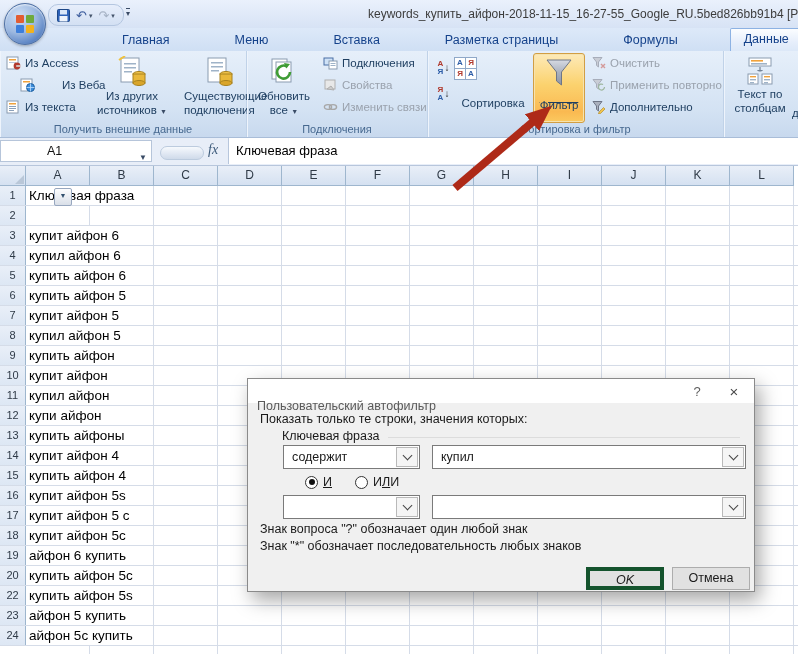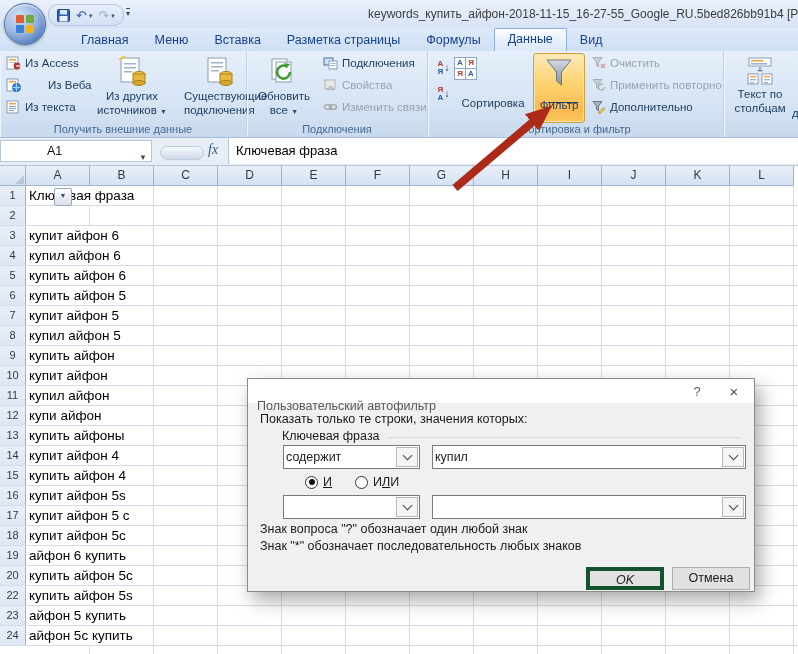--- a/index.html
+++ b/index.html
@@ -16,21 +16,21 @@
   .ologo i{display:block;border-radius:1px;}
   .qat{position:absolute;left:48px;top:4px;height:20px;display:flex;align-items:center;gap:6px;
     background:linear-gradient(#e7eefb,#d3e0f3);border:1px solid #b4c6e0;border-radius:10px;padding:0 8px;}
   .qbtn{display:flex;align-items:center;font-size:13px;line-height:1;color:#3f5f9e;cursor:default;}
   .qbtn .dd{font-size:7px;color:#44546b;margin-left:2px;}
   .qdisabled{color:#a6b2c4;}
   .qatmenu{position:absolute;left:126px;top:8px;font-size:8px;color:#3a4c66;border-top:1px solid #3a4c66;line-height:1;padding-top:1px;}
   .wtitle{position:absolute;left:368px;top:7px;font-size:12px;color:#3c3c3c;white-space:nowrap;}
   
   .tabrow{position:absolute;left:0;top:28px;width:798px;height:23px;
-    background:linear-gradient(#dde9f9,#cfdff4);display:flex;align-items:flex-end;padding-left:68px;box-sizing:border-box;}
+    background:linear-gradient(#dde9f9,#cfdff4);display:flex;align-items:flex-end;padding-left:109px;box-sizing:border-box;gap:39px;}
   .tab{font-size:12.5px;color:#15428b;padding:3px 13px 4px;white-space:nowrap;}
   .tab.active{background:linear-gradient(#fbfdff,#e6eefb 60%,#dce8f8);
     border:1px solid #8db2e3;border-bottom:none;border-radius:2px 2px 0 0;padding-bottom:5px;}
   
   .ribbon{position:absolute;left:0;top:51px;width:798px;height:86px;
     background:linear-gradient(#e6effa,#d3e2f3 70%,#c8d9ee);border-bottom:1px solid #a9bdd8;}
   .rgroup{position:absolute;top:0;height:86px;border-right:1px solid #c0d2e8;box-shadow:1px 0 0 #eef4fc inset;}
   .glabel{position:absolute;bottom:2px;left:0;width:100%;text-align:center;
     font-size:11px;color:#46688f;white-space:nowrap;overflow:hidden;}
   .bigbtn{position:absolute;top:2px;height:70px;text-align:center;font-size:11.5px;line-height:1.2;
@@ -87,21 +87,21 @@
     background:#f0f0f0;border:1px solid #8a8a8a;box-sizing:border-box;
     box-shadow:5px 8px 18px rgba(0,0,0,.35);font-size:12.5px;color:#1a1a1a;}
   .dtitle{height:24px;background:#fff;display:flex;align-items:center;}
   .dtitletext{margin-left:9px;color:#5a5a5a;flex:1;margin-top:29px;}
   .dhelp{width:34px;text-align:center;color:#5f5f5f;font-size:13px;}
   .dclose{width:40px;text-align:center;color:#4a4a4a;font-size:15px;}
   .dprompt{position:absolute;left:12px;top:33px;}
   .dfield{position:absolute;left:34px;top:50px;right:14px;display:flex;align-items:center;}
   .dfield .line{flex:1;height:1px;background:#dcdcdc;margin-left:8px;margin-top:2px;}
   .combo{position:absolute;height:24px;background:#fff;border:1px solid #7a7a7a;box-sizing:border-box;
-    line-height:22px;padding-left:2px;}
+    line-height:22px;padding-left:8px;}
   .chev{position:absolute;right:1px;top:1px;bottom:1px;width:20px;background:#f5f5f5;
     border:1px solid #b9b9b9;display:flex;align-items:center;justify-content:center;}
   .chev::after{content:"";width:6px;height:6px;border-right:1px solid #444;border-bottom:1px solid #444;
     transform:rotate(45deg);margin-top:-3px;}
   .radio{position:absolute;display:flex;align-items:center;gap:5px;}
   .rdot{width:13px;height:13px;border:1px solid #333;border-radius:50%;background:#fff;
     display:flex;align-items:center;justify-content:center;box-sizing:border-box;}
   .rdot.sel::after{content:"";width:6px;height:6px;border-radius:50%;background:#111;}
   .hint1{position:absolute;left:12px;top:143px;}
   .hint2{position:absolute;left:12px;top:160px;}
@@ -162,21 +162,21 @@
       <div class="smallitem" style="left:6px;top:5px;">
         <svg class="sicon" viewBox="0 0 15 14">
           <rect x="1" y="1" width="11" height="12" fill="#fff" stroke="#8a9bb0"></rect>
           <rect x="3" y="3" width="7" height="1.5" fill="#f0a23c"></rect>
             <rect x="3" y="6" width="7" height="1" fill="#b9c7da"></rect>
           <circle cx="11" cy="10" r="3.4" fill="#b23a2e"></circle>
             <rect x="10.2" y="9.2" width="4.5" height="1.6" fill="#d9d9d9"></rect>
         </svg>
         <span>Из Access</span>
       </div>
-      <div class="smallitem" style="left:6px;top:27px;gap:27px;">
+      <div class="smallitem" style="left:20px;top:27px;gap:27px;">
         <svg class="sicon" viewBox="0 0 15 14">
           <rect x="1" y="1" width="11" height="12" fill="#fff" stroke="#8a9bb0"></rect>
           <rect x="3" y="3" width="7" height="1.5" fill="#f0a23c"></rect>
           <circle cx="10.5" cy="9.5" r="4" fill="#3f8edb" stroke="#1d5fa0"></circle>
           <path d="M6.5 9.5 h8 M10.5 5.5 v8" stroke="#bfe0ff" stroke-width="0.8" fill="none"></path>
         </svg>
         <span>Из Веба</span>
       </div>
       <div class="smallitem" style="left:6px;top:49px;">
         <svg class="sicon" viewBox="0 0 15 14">

